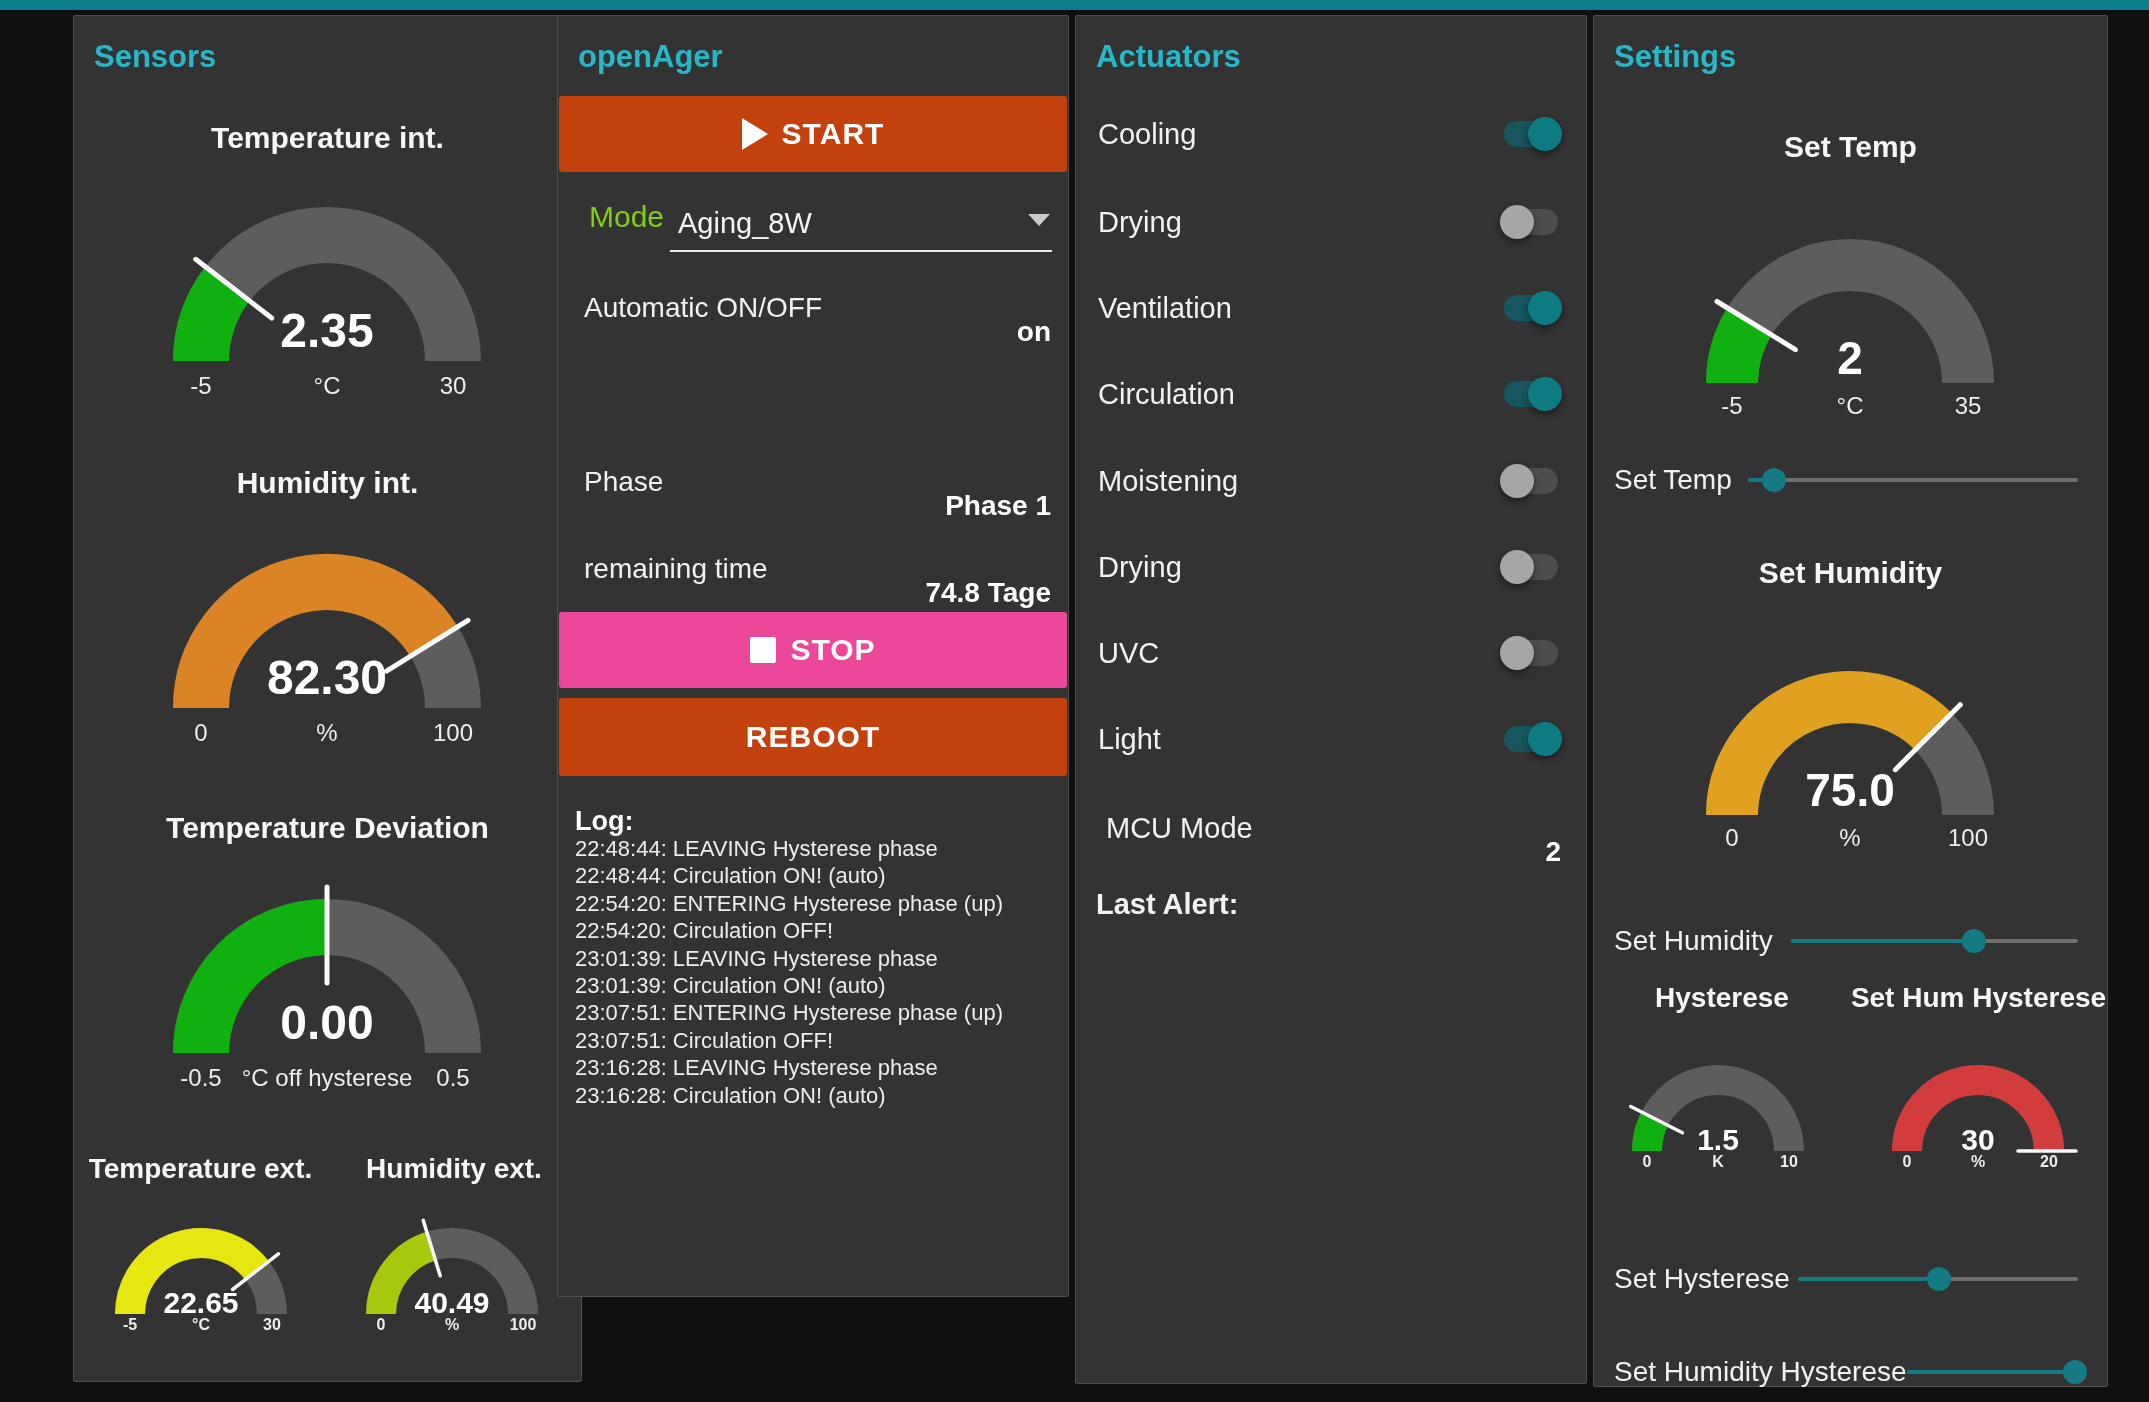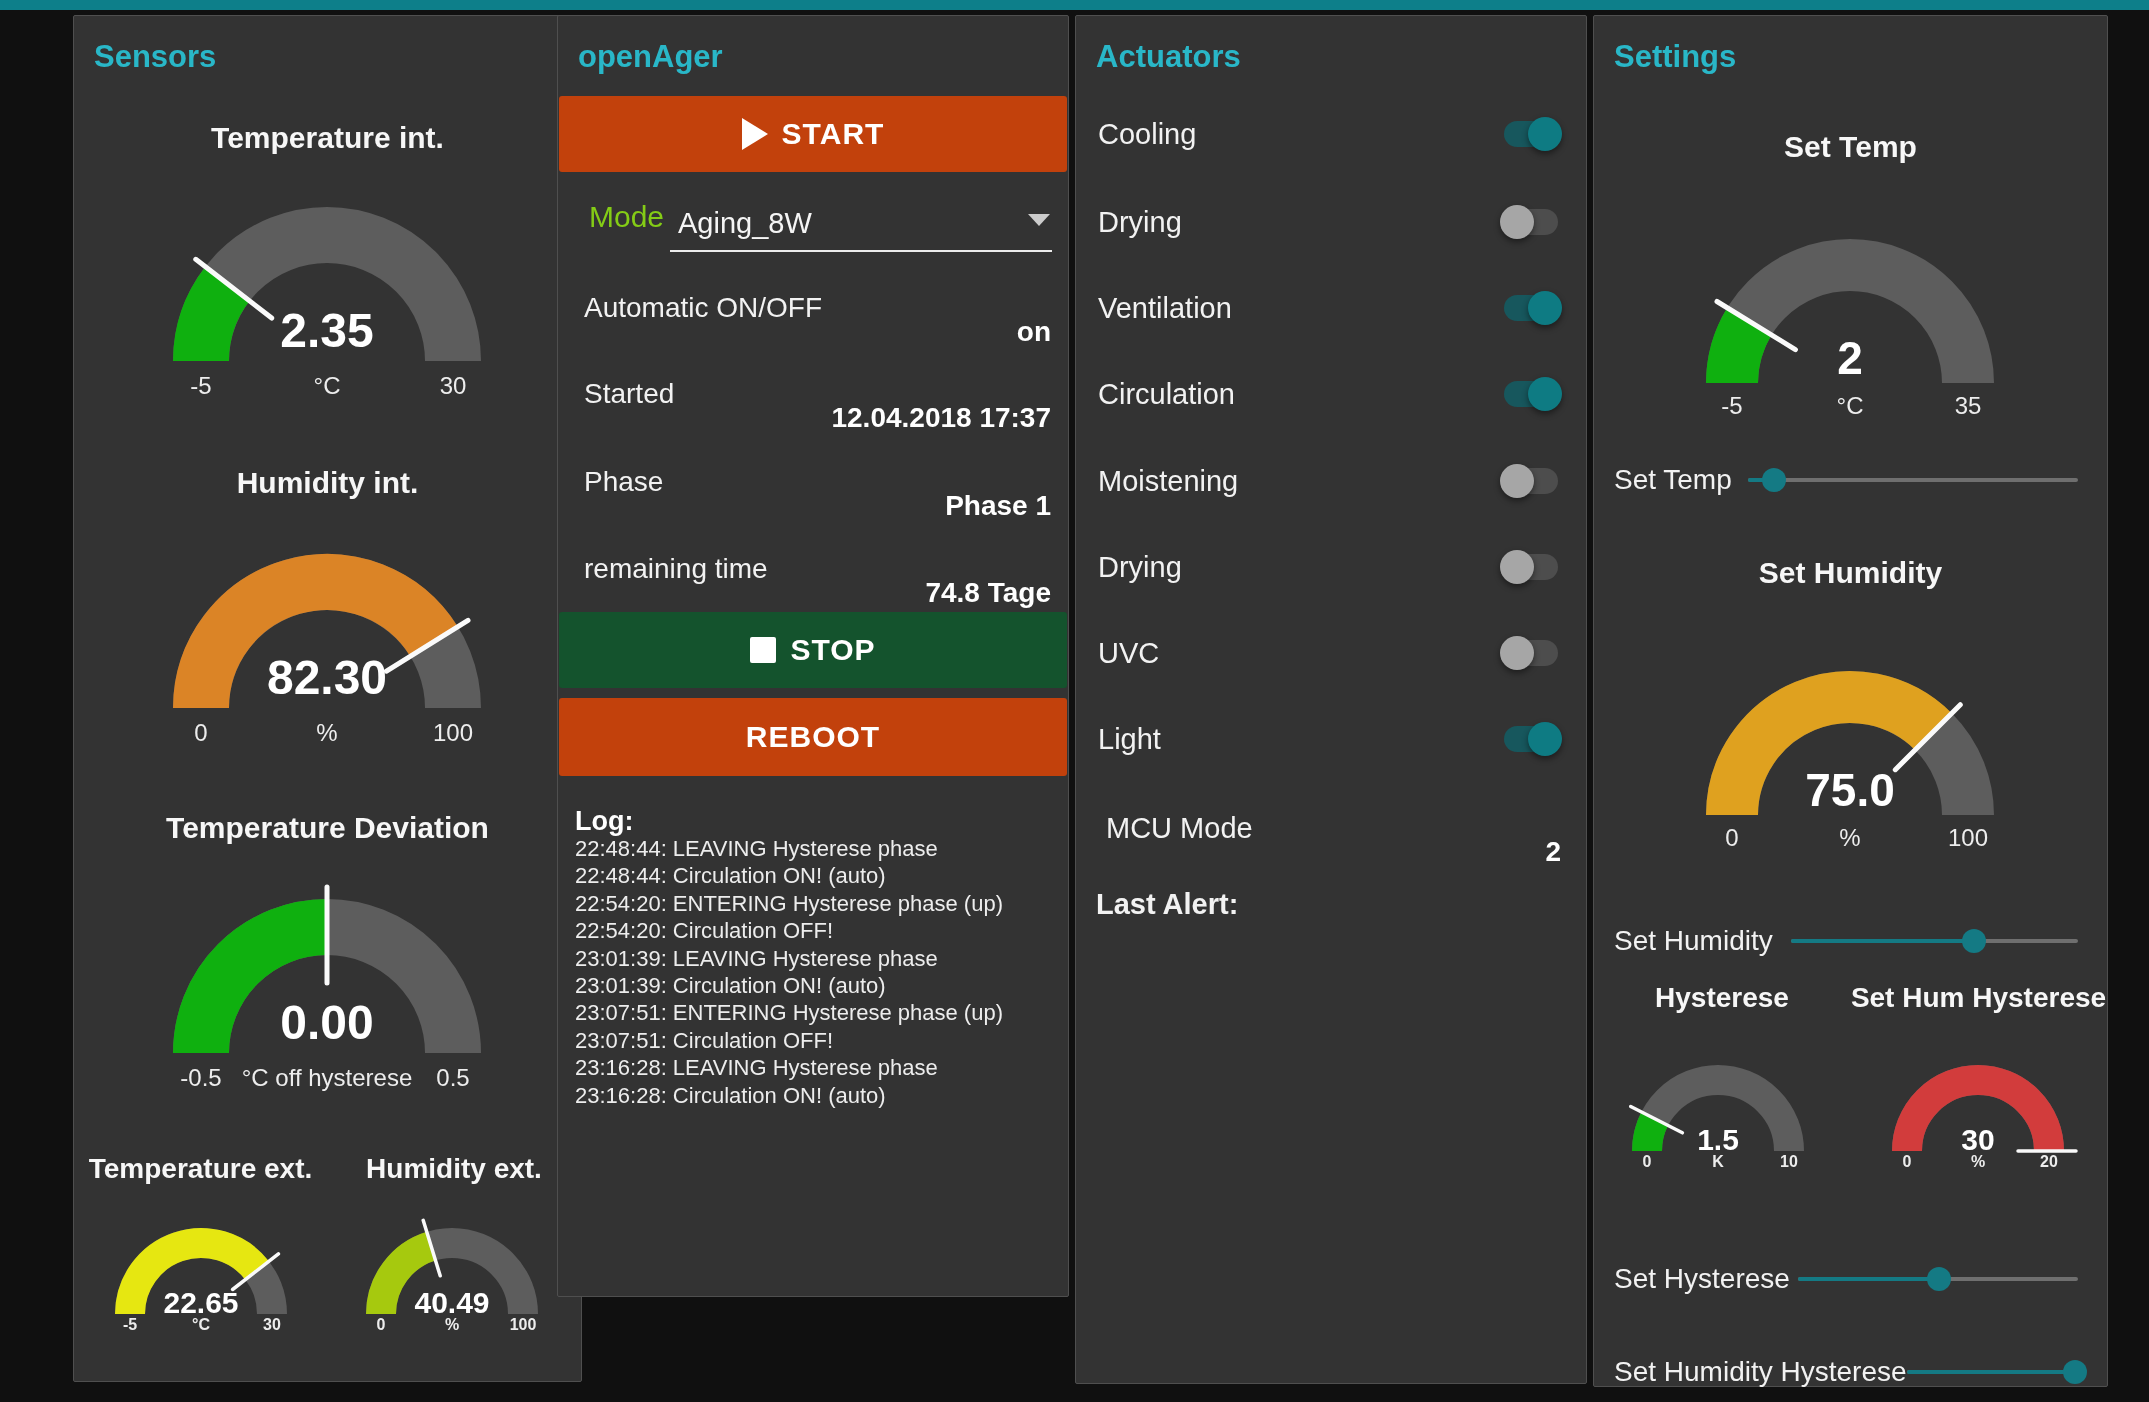--- a/index.html
+++ b/index.html
@@ -21,21 +21,21 @@
   .small .gvalue{top:72px;font-size:30px;line-height:34px;}
   .glabels span{position:absolute;width:140px;text-align:center;color:#ededed;}
   .big .glabels span{top:183px;font-size:24px;}
   .med .glabels span{top:171px;font-size:24px;}
   .small .glabels span{top:102px;font-size:16px;font-weight:600;width:100px;}
   .big .lmin{left:calc(50% - 196px);} .big .lunits{left:calc(50% - 70px);} .big .lmax{left:calc(50% + 56px);}
   .med .lmin{left:calc(50% - 188px);} .med .lunits{left:calc(50% - 70px);} .med .lmax{left:calc(50% + 48px);}
   .small .lmin{left:calc(50% - 121px);} .small .lunits{left:calc(50% - 50px);} .small .lmax{left:calc(50% + 21px);}
   .btn{position:absolute;left:1px;right:1px;border-radius:3px;display:flex;align-items:center;
        justify-content:center;gap:14px;color:#fff;font-weight:700;font-size:30px;letter-spacing:1px;cursor:pointer;}
-  .btn.teal{background:#c2410c;} .btn.red{background:#14532d;text-align:right;}
+  .btn.teal{background:#c2410c;} .btn.red{background:#ec4899;text-align:right;}
   .play{width:0;height:0;border-left:26px solid #fff;border-top:16px solid transparent;border-bottom:16px solid transparent;}
   .stopsq{width:26px;height:26px;background:#fff;border-radius:2px;}
   .row{position:absolute;left:0;right:0;height:40px;}
   .row .lab{position:absolute;left:26px;top:50%;transform:translateY(-50%);font-size:28px;color:#f2f2f2;white-space:nowrap;}
   .row .lab.a{left:22px;font-size:29px;}
   .row .val{position:absolute;right:17px;top:50%;transform:translateY(-50%);font-size:28px;font-weight:700;color:#fff;white-space:nowrap;margin-top:24px;}
   .modelab{position:absolute;left:31px;top:184px;font-size:30px;color:#84cc16;}
   .select{position:absolute;left:112px;right:16px;top:176px;height:58px;border-bottom:2px solid #ececec;cursor:pointer;}
   .select .selval{position:absolute;left:8px;bottom:10px;font-size:29px;color:#f5f5f5;}
   .caret{position:absolute;right:2px;bottom:24px;width:0;height:0;
@@ -151,24 +151,20 @@
   <div class="modelab">Mode</div>
   <div class="select">
     <span class="selval">Aging_8W</span>
     <span class="caret"></span>
   </div>
 
   <div class="row" style="top:272px;">
     <span class="lab">Automatic ON/OFF</span>
     <span class="val">on</span>
   </div>
-  <div class="row" style="top:358px;">
-    <span class="lab">Started</span>
-    <span class="val">12.04.2018 17:37</span>
-  </div>
   <div class="row" style="top:446px;">
     <span class="lab">Phase</span>
     <span class="val">Phase 1</span>
   </div>
   <div class="row" style="top:533px;text-align:center;">
     <span class="lab">remaining time</span>
     <span class="val">74.8 Tage</span>
   </div>
 
   <div class="btn red" style="top:596px;height:76px;">

